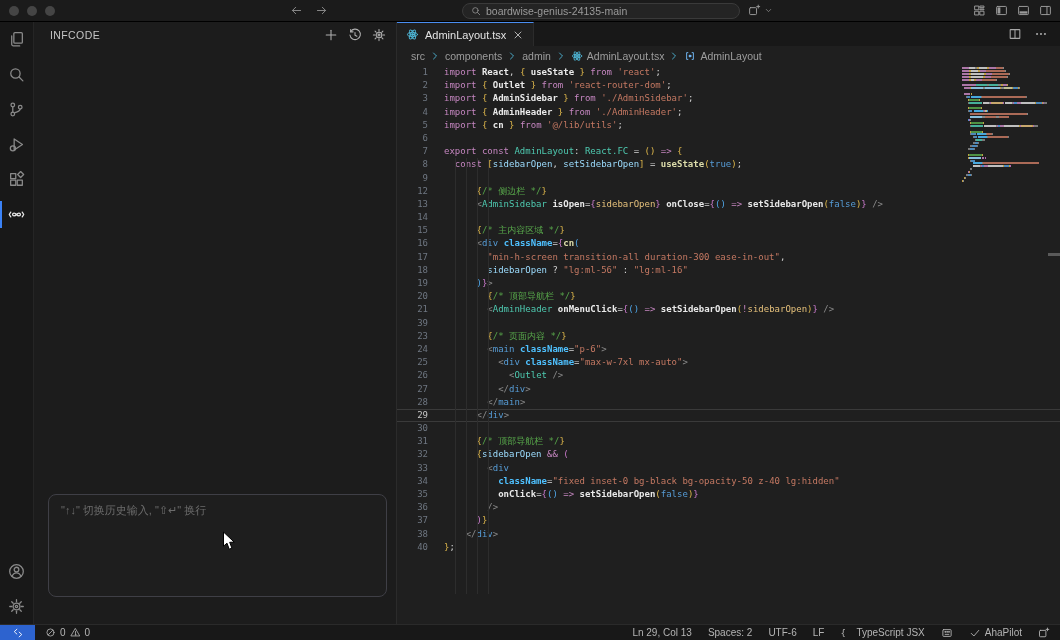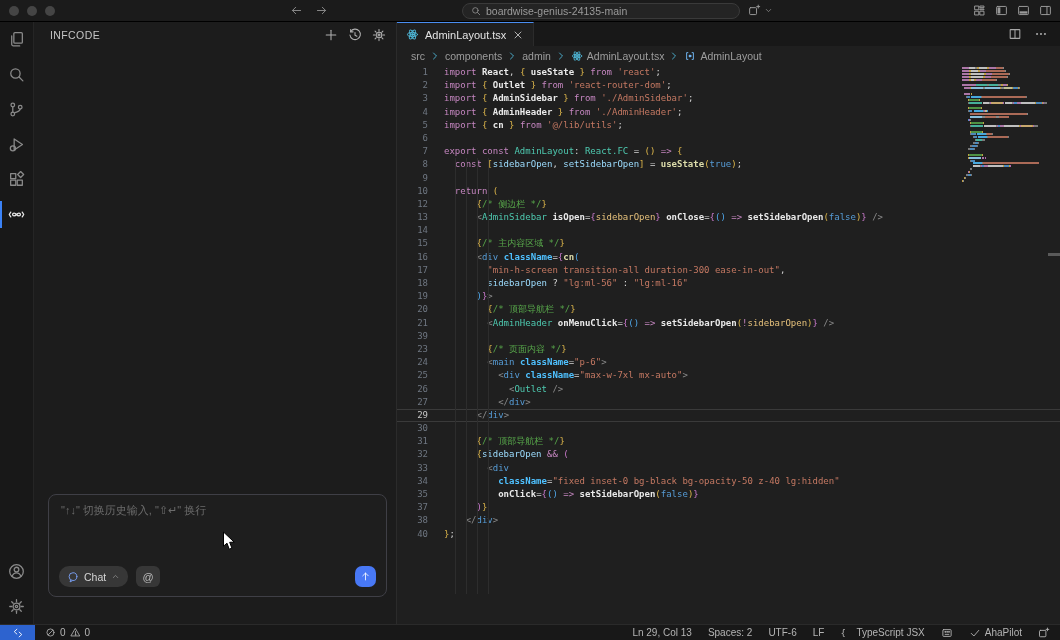--- a/index.html
+++ b/index.html
@@ -304,46 +304,20 @@
                 <line x1="3.5" y1="3.5" x2="4.9" y2="4.9"></line>
                 <line x1="11.1" y1="11.1" x2="12.5" y2="12.5"></line>
                 <line x1="3.5" y1="12.5" x2="4.9" y2="11.1"></line>
                 <line x1="11.1" y1="4.9" x2="12.5" y2="3.5"></line>
               </svg>
             </span>
         </div>
       </div>
       <div class="chatbox">
         <textarea placeholder="&quot;↑↓&quot; 切换历史输入, &quot;⇧↵&quot; 换行" style=""></textarea>
-        <div class="chat-controls">
-          <div class="chat-pill">
-            <span class="icon">
-                <svg viewBox="0 0 16 16" fill="none" stroke="currentColor" stroke-width="1.2" stroke-linecap="round" stroke-linejoin="round">
-                  <circle cx="8" cy="7.5" r="5.2"></circle>
-                  <path d="M5 12.4 4 14.5l2.6-1.2"></path>
-                </svg>
-              </span>
-            <span>Chat</span>
-            <span class="icon caret">
-                <svg viewBox="0 0 16 16" fill="none" stroke="currentColor" stroke-width="1.2" stroke-linecap="round" stroke-linejoin="round">
-                  <path d="M4 10l4-4 4 4"></path>
-                </svg>
-              </span>
-          </div>
-          <div class="at-btn">
-            <span>@</span>
-          </div>
-          <div class="send-btn">
-            <span class="icon">
-                <svg viewBox="0 0 16 16" fill="none" stroke="currentColor" stroke-width="1.2" stroke-linecap="round" stroke-linejoin="round">
-                  <path d="M8 13V3M4 7l4-4 4 4"></path>
-                </svg>
-              </span>
-          </div>
-        </div>
       </div>
     </div>
 
     <div class="editor">
       <div class="tabstrip">
         <div class="tab">
           <span class="icon">
               <svg viewBox="0 0 16 16" fill="none" stroke="currentColor" stroke-width="1.2" stroke-linecap="round" stroke-linejoin="round">
                 <ellipse cx="8" cy="8" rx="6.2" ry="2.5"></ellipse>
                 <ellipse cx="8" cy="8" rx="6.2" ry="2.5" transform="rotate(60 8 8)"></ellipse>
@@ -436,44 +410,45 @@
         <div>
             <div class="line"><span class="ln">1</span><span class="lc"><span class="tk-k">import </span><span class="tk-n">React</span><span class="tk-w">, </span><span class="tk-y">{ </span><span class="tk-n">useState</span><span class="tk-y"> }</span><span class="tk-k"> from </span><span class="tk-s">'react'</span><span class="tk-w">;</span></span></div>
             <div class="line"><span class="ln">2</span><span class="lc"><span class="tk-k">import </span><span class="tk-y">{ </span><span class="tk-n">Outlet</span><span class="tk-y"> }</span><span class="tk-k"> from </span><span class="tk-s">'react-router-dom'</span><span class="tk-w">;</span></span></div>
             <div class="line"><span class="ln">3</span><span class="lc"><span class="tk-k">import </span><span class="tk-y">{ </span><span class="tk-n">AdminSidebar</span><span class="tk-y"> }</span><span class="tk-k"> from </span><span class="tk-s">'./AdminSidebar'</span><span class="tk-w">;</span></span></div>
             <div class="line"><span class="ln">4</span><span class="lc"><span class="tk-k">import </span><span class="tk-y">{ </span><span class="tk-n">AdminHeader</span><span class="tk-y"> }</span><span class="tk-k"> from </span><span class="tk-s">'./AdminHeader'</span><span class="tk-w">;</span></span></div>
             <div class="line"><span class="ln">5</span><span class="lc"><span class="tk-k">import </span><span class="tk-y">{ </span><span class="tk-n">cn</span><span class="tk-y"> }</span><span class="tk-k"> from </span><span class="tk-s">'@/lib/utils'</span><span class="tk-w">;</span></span></div>
             <div class="line"><span class="ln">6</span><span class="lc"></span></div>
             <div class="line"><span class="ln">7</span><span class="lc"><span class="tk-k">export</span><span class="tk-k"> const </span><span class="tk-t">AdminLayout</span><span class="tk-w">: </span><span class="tk-t">React.FC</span><span class="tk-w"> = </span><span class="tk-y">()</span><span class="tk-k"> =&gt; </span><span class="tk-y">{</span></span></div>
             <div class="line"><span class="ln">8</span><span class="lc"><span class="tk-w">  </span><span class="tk-k">const </span><span class="tk-y">[</span><span class="tk-v">sidebarOpen</span><span class="tk-w">, </span><span class="tk-v">setSidebarOpen</span><span class="tk-y">]</span><span class="tk-w"> = </span><span class="tk-f">useState</span><span class="tk-y">(</span><span class="tk-b">true</span><span class="tk-y">)</span><span class="tk-w">;</span></span></div>
             <div class="line"><span class="ln">9</span><span class="lc"></span></div>
-            <div class="line"><span class="ln">10</span><span class="lc"><span class="tk-w">  </span><span class="tk-k">return</span><span class="tk-w"> </span><span class="tk-y">(</span></span></div>
             <div class="line"><span class="ln">12</span><span class="lc"><span class="tk-w">      </span><span class="tk-y">{</span><span class="tk-c">/* 侧边栏 */</span><span class="tk-y">}</span></span></div>
             <div class="line"><span class="ln">13</span><span class="lc"><span class="tk-w">      </span><span class="tk-p">&lt;</span><span class="tk-t">AdminSidebar</span><span class="tk-w"> </span><span class="tk-n">isOpen</span><span class="tk-w">=</span><span class="tk-m">{</span><span class="tk-o">sidebarOpen</span><span class="tk-m">}</span><span class="tk-w"> </span><span class="tk-n">onClose</span><span class="tk-w">=</span><span class="tk-m">{</span><span class="tk-u">()</span><span class="tk-k"> =&gt; </span><span class="tk-n">setSidebarOpen</span><span class="tk-y">(</span><span class="tk-b">false</span><span class="tk-y">)</span><span class="tk-m">}</span><span class="tk-p"> /&gt;</span></span></div>
             <div class="line"><span class="ln">14</span><span class="lc"></span></div>
             <div class="line"><span class="ln">15</span><span class="lc"><span class="tk-w">      </span><span class="tk-y">{</span><span class="tk-c">/* 主内容区域 */</span><span class="tk-y">}</span></span></div>
             <div class="line"><span class="ln">16</span><span class="lc"><span class="tk-w">      </span><span class="tk-p">&lt;</span><span class="tk-b">div</span><span class="tk-w"> </span><span class="tk-a">className</span><span class="tk-w">=</span><span class="tk-m">{</span><span class="tk-f">cn</span><span class="tk-u">(</span></span></div>
             <div class="line"><span class="ln">17</span><span class="lc"><span class="tk-w">        </span><span class="tk-s">"min-h-screen transition-all duration-300 ease-in-out"</span><span class="tk-w">,</span></span></div>
             <div class="line"><span class="ln">18</span><span class="lc"><span class="tk-w">        </span><span class="tk-v">sidebarOpen</span><span class="tk-w"> ? </span><span class="tk-s">"lg:ml-56"</span><span class="tk-w"> : </span><span class="tk-s">"lg:ml-16"</span></span></div>
             <div class="line"><span class="ln">19</span><span class="lc"><span class="tk-w">      </span><span class="tk-u">)</span><span class="tk-m">}</span><span class="tk-p">&gt;</span></span></div>
             <div class="line"><span class="ln">20</span><span class="lc"><span class="tk-w">        </span><span class="tk-y">{</span><span class="tk-c">/* 顶部导航栏 */</span><span class="tk-y">}</span></span></div>
             <div class="line"><span class="ln">21</span><span class="lc"><span class="tk-w">        </span><span class="tk-p">&lt;</span><span class="tk-t">AdminHeader</span><span class="tk-w"> </span><span class="tk-n">onMenuClick</span><span class="tk-w">=</span><span class="tk-m">{</span><span class="tk-u">()</span><span class="tk-k"> =&gt; </span><span class="tk-n">setSidebarOpen</span><span class="tk-y">(</span><span class="tk-k">!</span><span class="tk-o">sidebarOpen</span><span class="tk-y">)</span><span class="tk-m">}</span><span class="tk-p"> /&gt;</span></span></div>
             <div class="line"><span class="ln">39</span><span class="lc"></span></div>
             <div class="line"><span class="ln">23</span><span class="lc"><span class="tk-w">        </span><span class="tk-y">{</span><span class="tk-c">/* 页面内容 */</span><span class="tk-y">}</span></span></div>
             <div class="line"><span class="ln">24</span><span class="lc"><span class="tk-w">        </span><span class="tk-p">&lt;</span><span class="tk-b">main</span><span class="tk-w"> </span><span class="tk-a">className</span><span class="tk-w">=</span><span class="tk-s">"p-6"</span><span class="tk-p">&gt;</span></span></div>
             <div class="line"><span class="ln">25</span><span class="lc"><span class="tk-w">          </span><span class="tk-p">&lt;</span><span class="tk-b">div</span><span class="tk-w"> </span><span class="tk-a">className</span><span class="tk-w">=</span><span class="tk-s">"max-w-7xl mx-auto"</span><span class="tk-p">&gt;</span></span></div>
             <div class="line"><span class="ln">26</span><span class="lc"><span class="tk-w">            </span><span class="tk-p">&lt;</span><span class="tk-t">Outlet</span><span class="tk-p"> /&gt;</span></span></div>
             <div class="line"><span class="ln">27</span><span class="lc"><span class="tk-w">          </span><span class="tk-p">&lt;/</span><span class="tk-b">div</span><span class="tk-p">&gt;</span></span></div>
+            <div class="line"><span class="ln">28</span><span class="lc"><span class="tk-w">        </span><span class="tk-p">&lt;/</span><span class="tk-b">main</span><span class="tk-p">&gt;</span></span></div>
             <div class="line cur"><span class="ln">29</span><span class="lc"><span class="tk-w">      </span><span class="tk-p">&lt;/</span><span class="tk-b">div</span><span class="tk-p">&gt;</span></span></div>
             <div class="line"><span class="ln">30</span><span class="lc"></span></div>
             <div class="line"><span class="ln">31</span><span class="lc"><span class="tk-w">      </span><span class="tk-y">{</span><span class="tk-c">/* 顶部导航栏 */</span><span class="tk-y">}</span></span></div>
             <div class="line"><span class="ln">32</span><span class="lc"><span class="tk-w">      </span><span class="tk-y">{</span><span class="tk-v">sidebarOpen</span><span class="tk-w"> </span><span class="tk-k">&amp;&amp;</span><span class="tk-w"> </span><span class="tk-m">(</span></span></div>
             <div class="line"><span class="ln">33</span><span class="lc"><span class="tk-w">        </span><span class="tk-p">&lt;</span><span class="tk-b">div</span></span></div>
             <div class="line"><span class="ln">34</span><span class="lc"><span class="tk-w">          </span><span class="tk-a">className</span><span class="tk-w">=</span><span class="tk-s">"fixed inset-0 bg-black bg-opacity-50 z-40 lg:hidden"</span></span></div>
             <div class="line"><span class="ln">35</span><span class="lc"><span class="tk-w">          </span><span class="tk-n">onClick</span><span class="tk-w">=</span><span class="tk-m">{</span><span class="tk-u">()</span><span class="tk-k"> =&gt; </span><span class="tk-n">setSidebarOpen</span><span class="tk-y">(</span><span class="tk-b">false</span><span class="tk-y">)</span><span class="tk-m">}</span></span></div>
+            <div class="line"><span class="ln">36</span><span class="lc"><span class="tk-w">        </span><span class="tk-p">/&gt;</span></span></div>
             <div class="line"><span class="ln">37</span><span class="lc"><span class="tk-w">      </span><span class="tk-m">)</span><span class="tk-y">}</span></span></div>
             <div class="line"><span class="ln">38</span><span class="lc"><span class="tk-w">    </span><span class="tk-p">&lt;/</span><span class="tk-b">div</span><span class="tk-p">&gt;</span></span></div>
             <div class="line"><span class="ln">40</span><span class="lc"><span class="tk-y">}</span><span class="tk-w">;</span></span></div>
           </div>
         <div class="minimap">
             <div class="mm-row">
               <span class="mm-seg" style="width: 7.35px; background: rgb(197, 134, 192);"></span>
               <span class="mm-seg" style="width: 5.25px; background: rgb(220, 220, 220);"></span>
               <span class="mm-seg" style="width: 2.1px; background: rgb(154, 154, 154);"></span>
               <span class="mm-seg" style="width: 2.1px; background: rgb(221, 182, 75);"></span>

